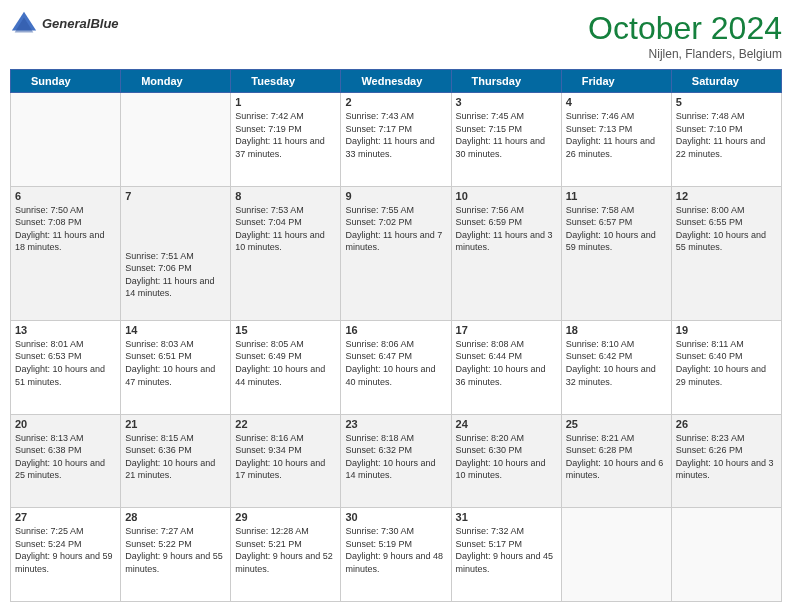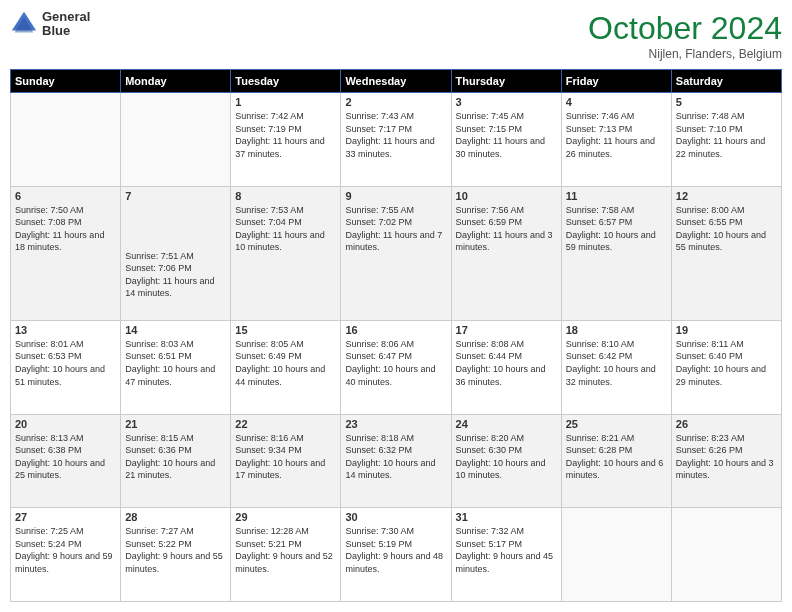--- a/index.html
+++ b/index.html
@@ -23,25 +23,26 @@
       align-items: flex-start;
       margin-bottom: 8px;
     }
     .logo {
       display: flex;
       align-items: center;
       gap: 4px;
     }
     .logo-text {
       display: flex;
-      flex-direction: column;
+      flex-direction: row;
       font-size: 13px;
       font-weight: bold;
       color: #333;
       line-height: 1.1;
+      font-style: italic;
     }
     .logo-icon {
       width: 28px;
       height: 28px;
     }
     .title-section {
       text-align: right;
     }
     .month-title {
       font-size: 32px;
@@ -53,25 +54,25 @@
       color: #555;
     }
     .calendar {
       flex: 1;
       border: 1px solid #ccc;
       border-collapse: collapse;
       width: 100%;
       table-layout: fixed;
     }
     .calendar th {
-      background-color: #000000;
+      background-color: #0369a1;
       color: #fff;
       font-size: 11px;
       font-weight: bold;
-      padding: 5px 4px;
+      padding: 5px 20px;
       text-align: left;
       border: 1px solid #3a62aa;
     }
     .calendar td {
       border: 1px solid #ccc;
       vertical-align: top;
       padding: 3px 4px;
       font-size: 9.5px;
       color: #333;
       height: 82px;

